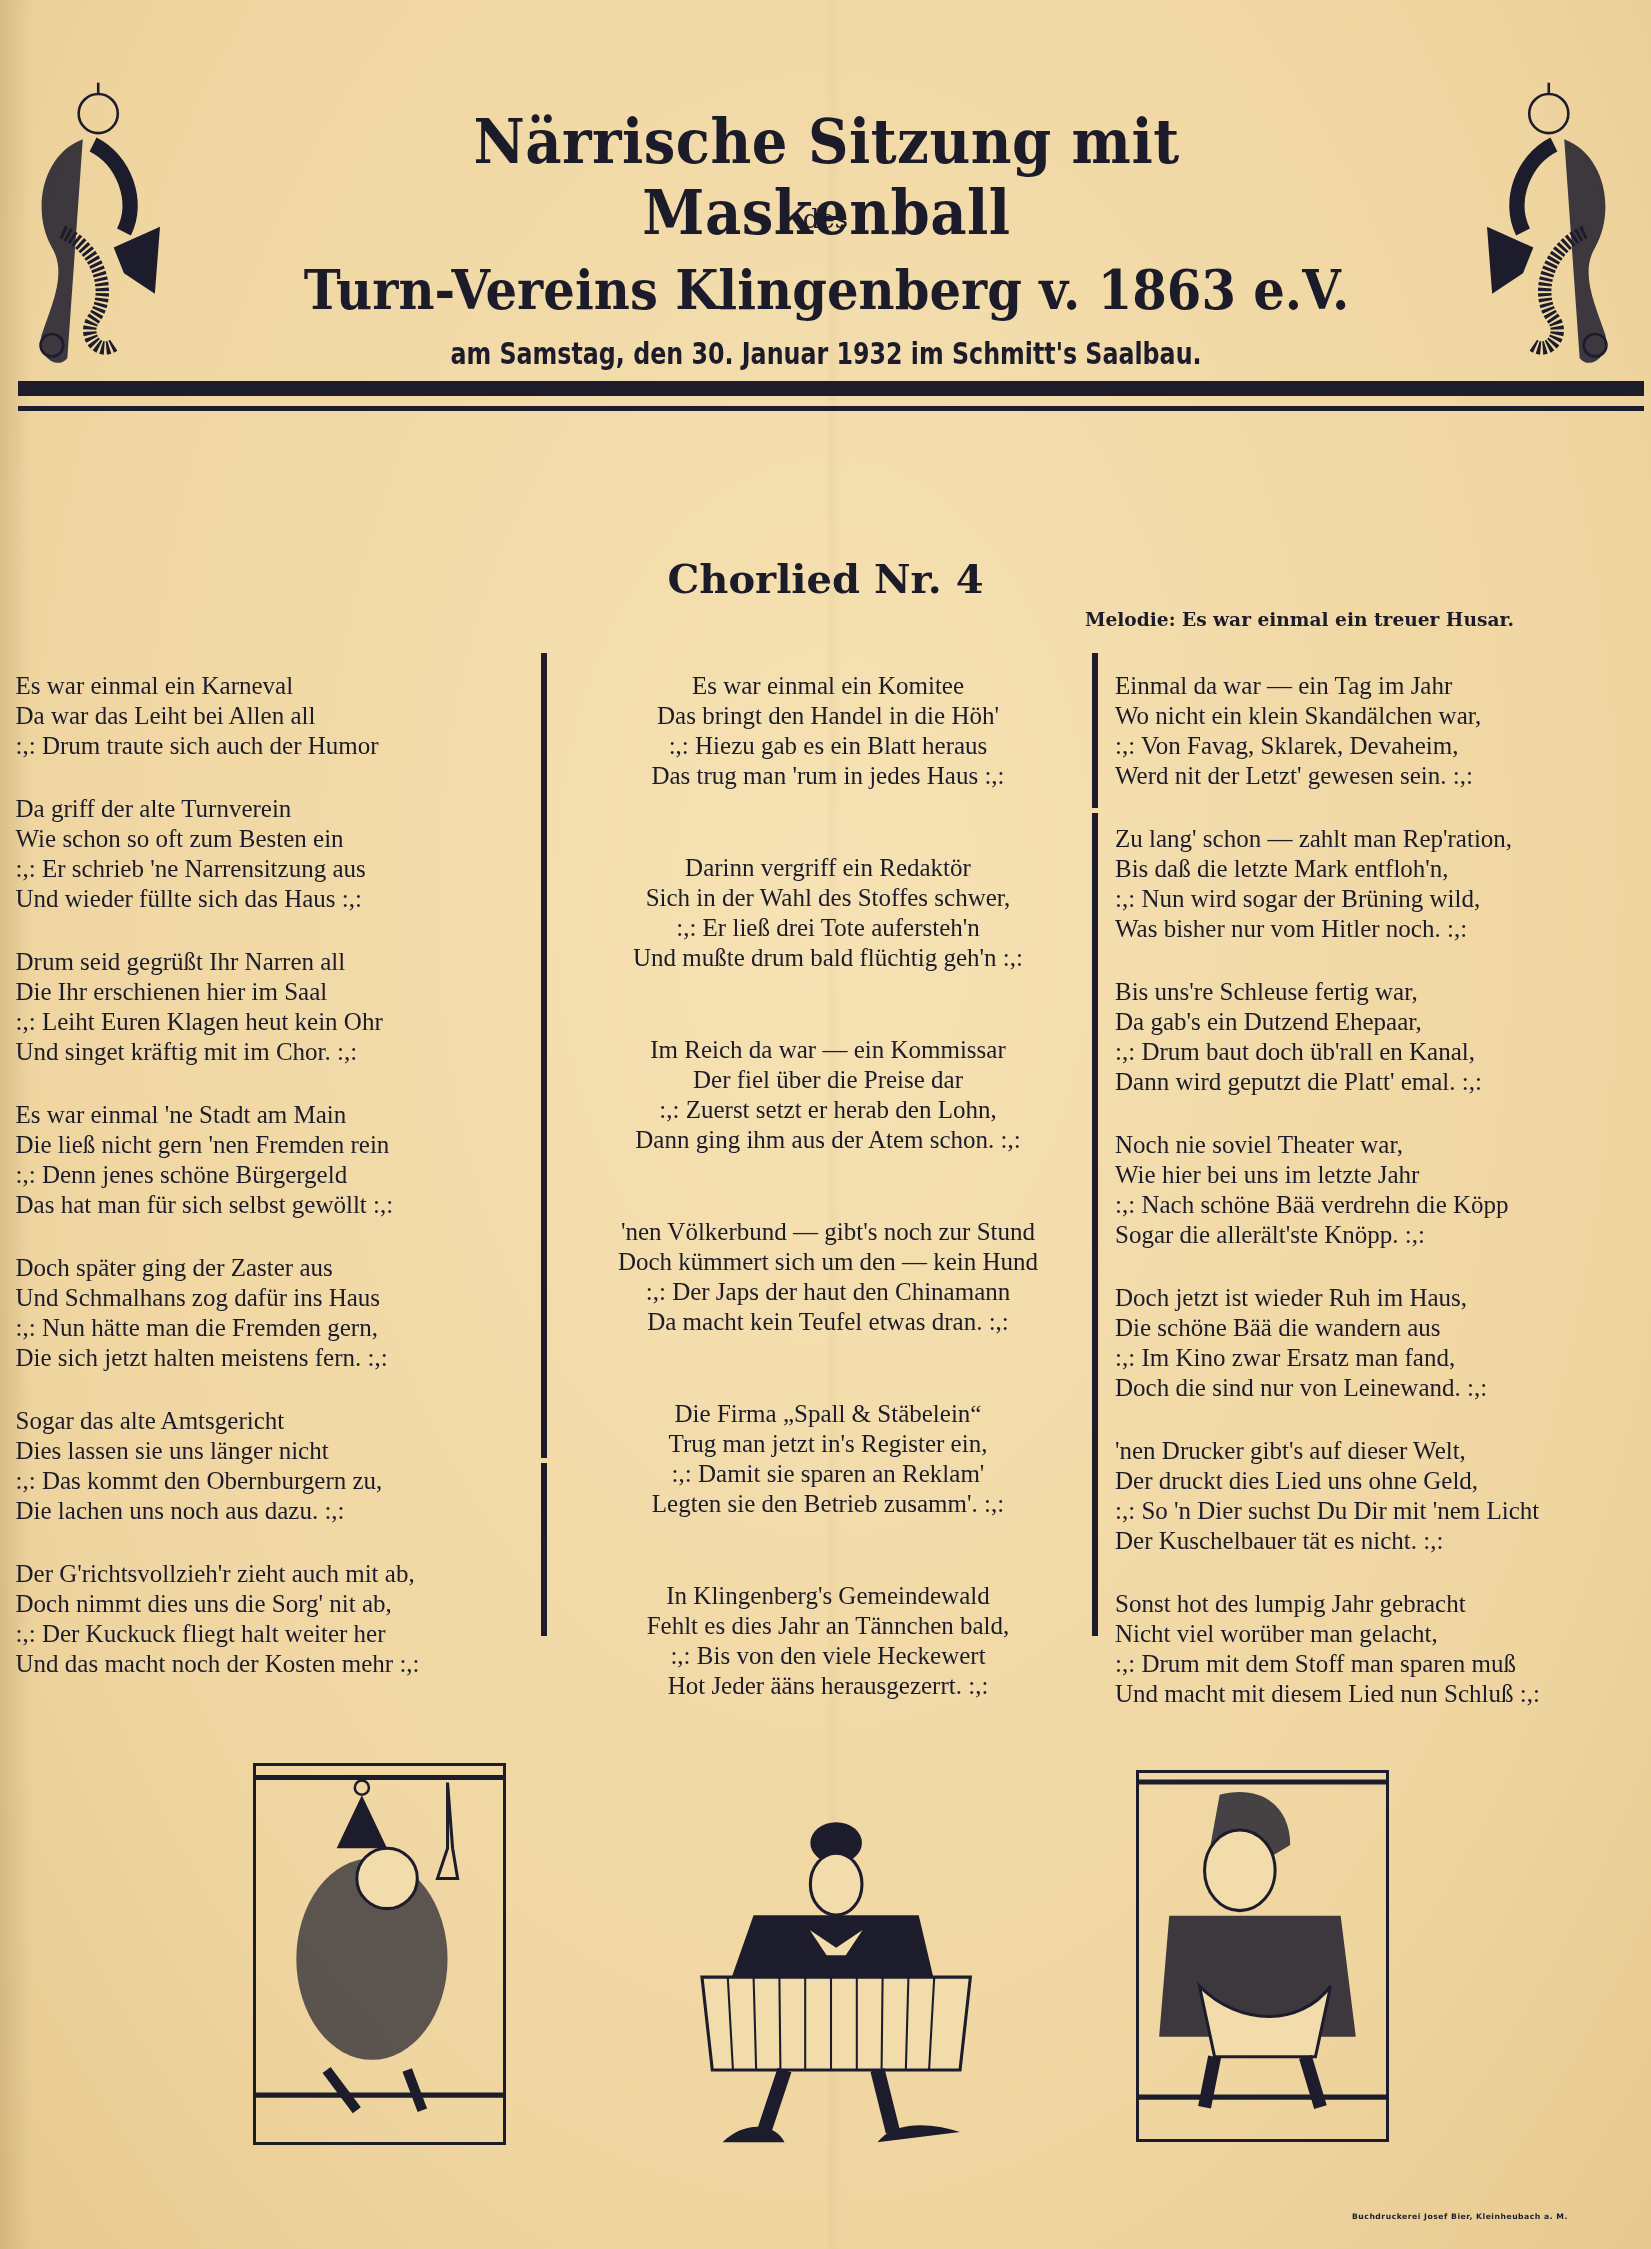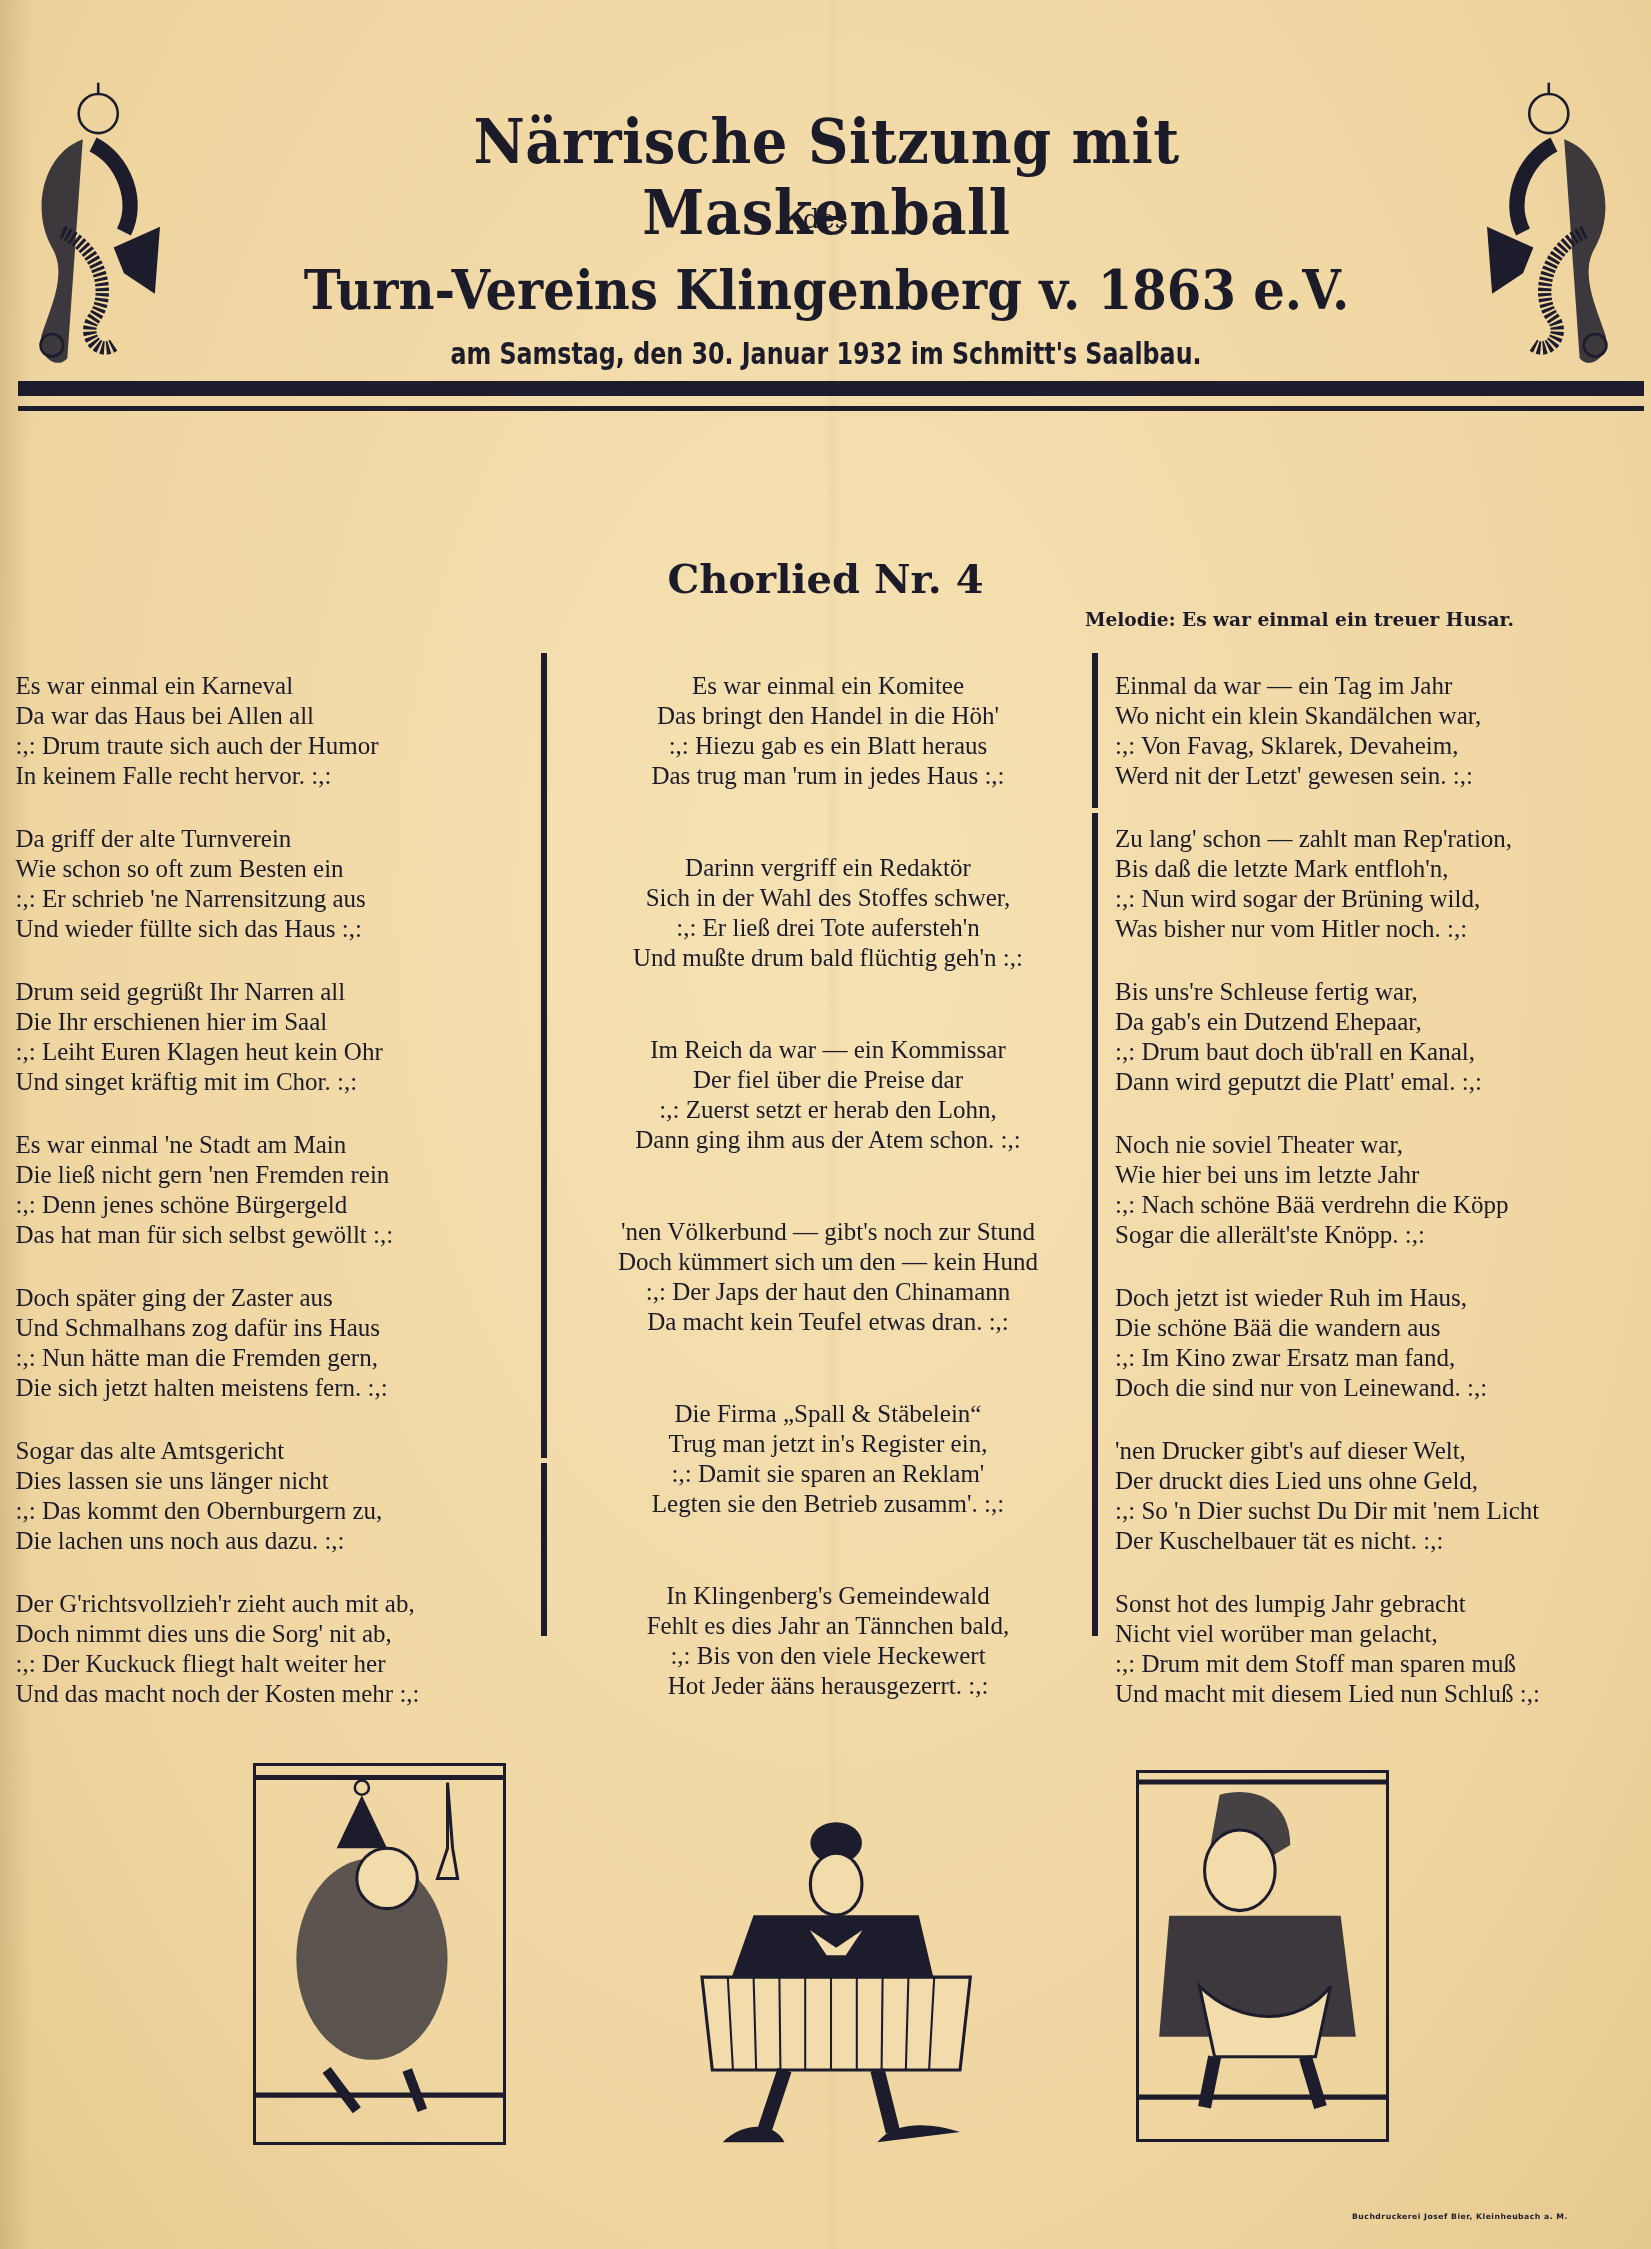--- a/index.html
+++ b/index.html
@@ -96,23 +96,22 @@
 <div class="abs melody">Melodie: Es war einmal ein treuer Husar.</div>
 
 <div class="abs divider d1a"></div>
 <div class="abs divider d1b"></div>
 <div class="abs divider d2a"></div>
 <div class="abs divider d2b"></div>
 
 <div class="abs col c1">
   <div class="verse">
     <div class="line">Es war einmal ein Karneval</div>
-    <div class="line">Da war das Haus bei Allen all</div>
+    <div class="line">Da war das Leiht bei Allen all</div>
     <div class="line">:,: Drum traute sich auch der Humor</div>
-    <div class="line">In keinem Falle recht hervor. :,:</div>
   </div>
   <div class="verse">
     <div class="line">Da griff der alte Turnverein</div>
     <div class="line">Wie schon so oft zum Besten ein</div>
     <div class="line">:,: Er schrieb 'ne Narrensitzung aus</div>
     <div class="line">Und wieder füllte sich das Haus :,:</div>
   </div>
   <div class="verse">
     <div class="line">Drum seid gegrüßt Ihr Narren all</div>
     <div class="line">Die Ihr erschienen hier im Saal</div>

